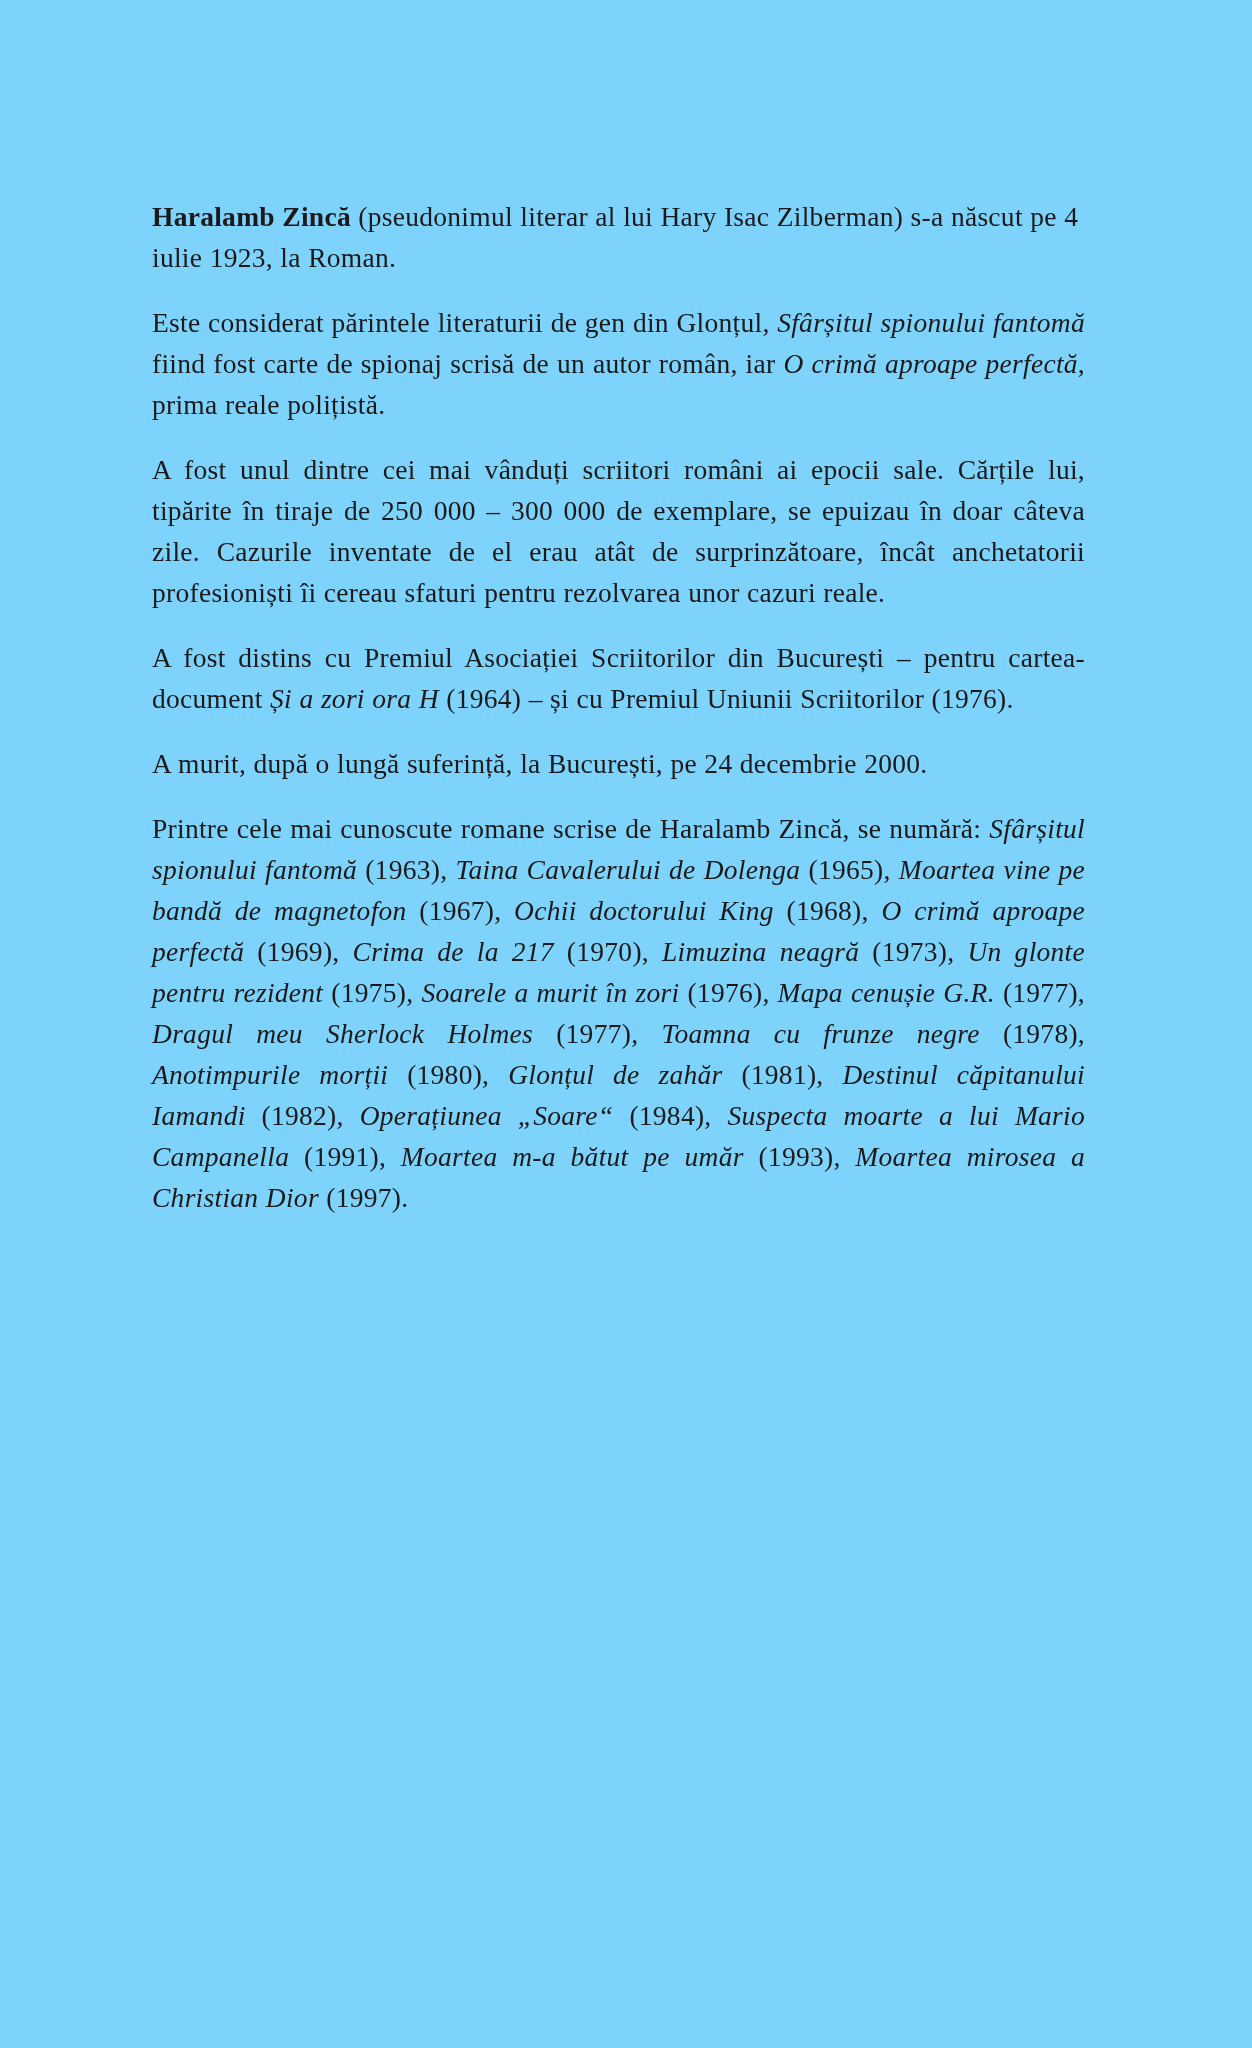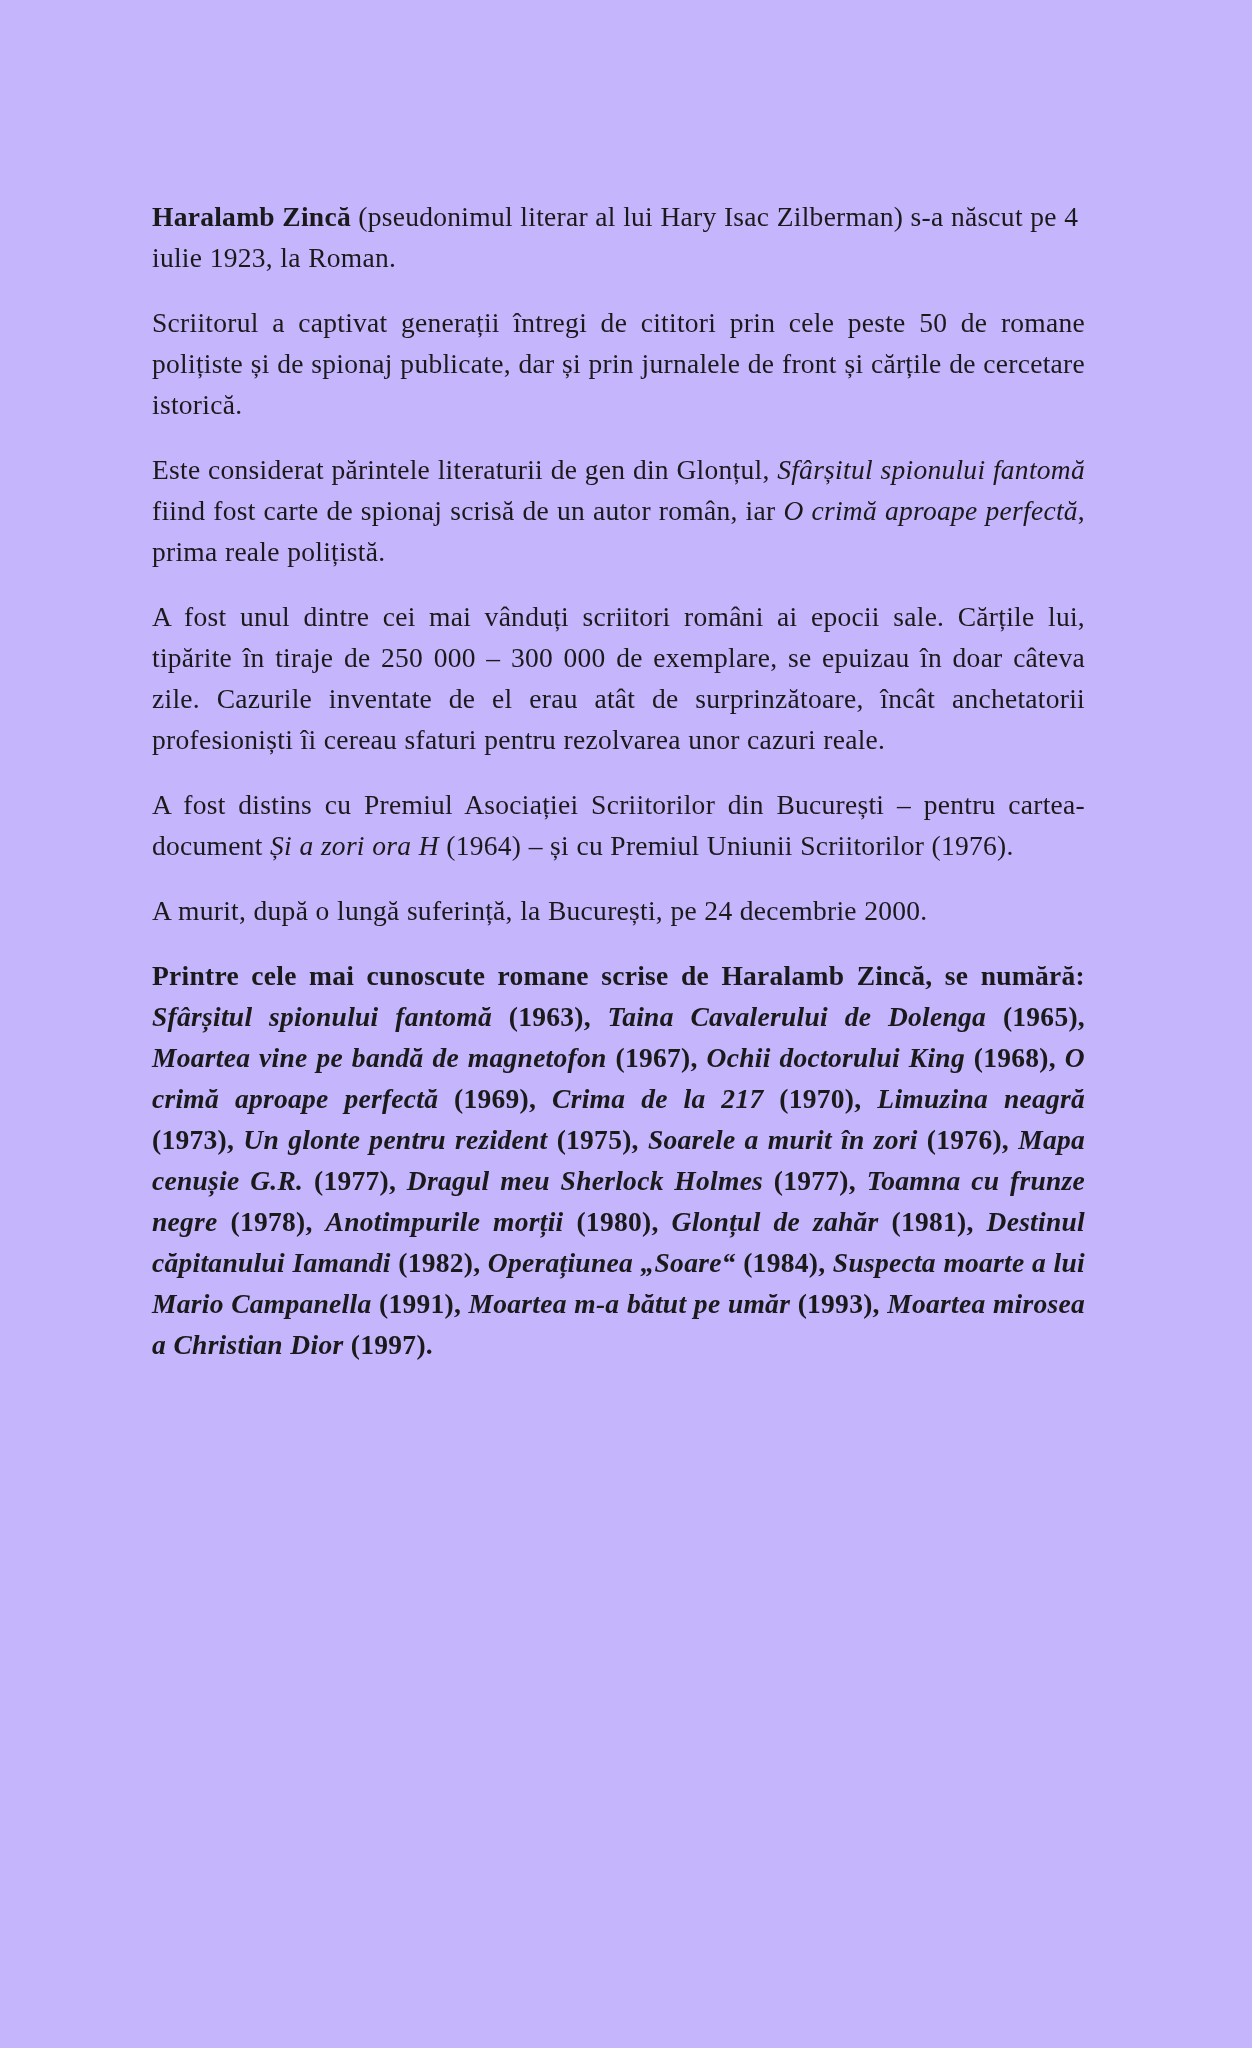--- a/index.html
+++ b/index.html
@@ -16,41 +16,40 @@
     font-family: "Liberation Serif", "DejaVu Serif", serif;
     color: #1a1a1a;
     -webkit-font-smoothing: antialiased;
   }
   .page {
     position: absolute;
     left: 0;
     top: 0;
     width: 1252px;
     height: 2048px;
-    background: #c4b5fd;
+    background: #7dd3fc;
   }
   .textblock {
     position: absolute;
     left: 152px;
     top: 196px;
     width: 933px;
   }
   p.para {
     margin: 0 0 24px 0;
     font-size: 27.5px;
     line-height: 41px;
     text-align: justify;
     text-justify: inter-word;
     hyphens: manual;
     letter-spacing: 0.01em;
     word-spacing: 0.01em;
   }
   p.para:last-child {
     margin-bottom: 12px;
-    font-weight: bold;
   }
   
   p.ragged {
     text-align: left;
   }
   .lead {
     font-weight: bold;
   }
   .ital {
     font-style: italic;
@@ -60,20 +59,19 @@
     text-align: justify;
   }
 </style>
 </head>
 <body>
 
 <div class="page">
   <div class="textblock" id="textblock">
 
   <p class="para ragged"><span class="lead">Haralamb Zincă</span><span> (pseudonimul literar al lui Hary Isac Zilberman) s-a născut pe 4 iulie 1923, la Roman.</span></p>
-      <p class="para"><span>Scriitorul a captivat generații întregi de cititori prin cele peste 50 de romane polițiste și de spionaj publicate, dar și prin jurnalele de front și cărțile de cercetare istorică.</span></p>
       <p class="para"><span>Este considerat părintele literaturii de gen din Glonțul, </span><span class="ital">Sfârșitul spionului fantomă</span><span> fiind fost carte de spionaj scrisă de un autor român, iar </span><span class="ital">O crimă aproape perfectă</span><span>, prima reale polițistă.</span></p>
       <p class="para"><span>A fost unul dintre cei mai vânduți scriitori români ai epocii sale. Cărțile lui, tipărite în tiraje de 250 000 – 300 000 de exemplare, se epuizau în doar câteva zile. Cazurile inventate de el erau atât de surprinzătoare, încât anchetatorii profesioniști îi cereau sfaturi pentru rezolvarea unor cazuri reale.</span></p>
       <p class="para"><span>A fost distins cu Premiul Asociației Scriitorilor din București – pentru cartea-document </span><span class="ital">Și a zori ora H</span><span> (1964) – și cu Premiul Uniunii Scriitorilor (1976).</span></p>
       <p class="para ragged"><span>A murit, după o lungă suferință, la București, pe 24 decembrie 2000.</span></p>
       <p class="para booklist"><span>Printre cele mai cunoscute romane scrise de Haralamb Zincă, se numără: </span><span class="ital">Sfârșitul spionului fantomă</span><span> (1963), </span><span class="ital">Taina Cavalerului de Dolenga</span><span> (1965), </span><span class="ital">Moartea vine pe bandă de magnetofon</span><span> (1967), </span><span class="ital">Ochii doctorului King</span><span> (1968), </span><span class="ital">O crimă aproape perfectă</span><span> (1969), </span><span class="ital">Crima de la 217</span><span> (1970), </span><span class="ital">Limuzina neagră</span><span> (1973), </span><span class="ital">Un glonte pentru rezident</span><span> (1975), </span><span class="ital">Soarele a murit în zori</span><span> (1976), </span><span class="ital">Mapa cenușie G.R.</span><span> (1977), </span><span class="ital">Dragul meu Sherlock Holmes</span><span> (1977), </span><span class="ital">Toamna cu frunze negre</span><span> (1978), </span><span class="ital">Anotimpurile morții</span><span> (1980), </span><span class="ital">Glonțul de zahăr</span><span> (1981), </span><span class="ital">Destinul căpitanului Iamandi</span><span> (1982), </span><span class="ital">Operațiunea „Soare“</span><span> (1984), </span><span class="ital">Suspecta moarte a lui Mario Campanella</span><span> (1991), </span><span class="ital">Moartea m-a bătut pe umăr</span><span> (1993), </span><span class="ital">Moartea mirosea a Christian Dior</span><span> (1997).</span></p>
     </div>
 </div>
 
 </body></html>

